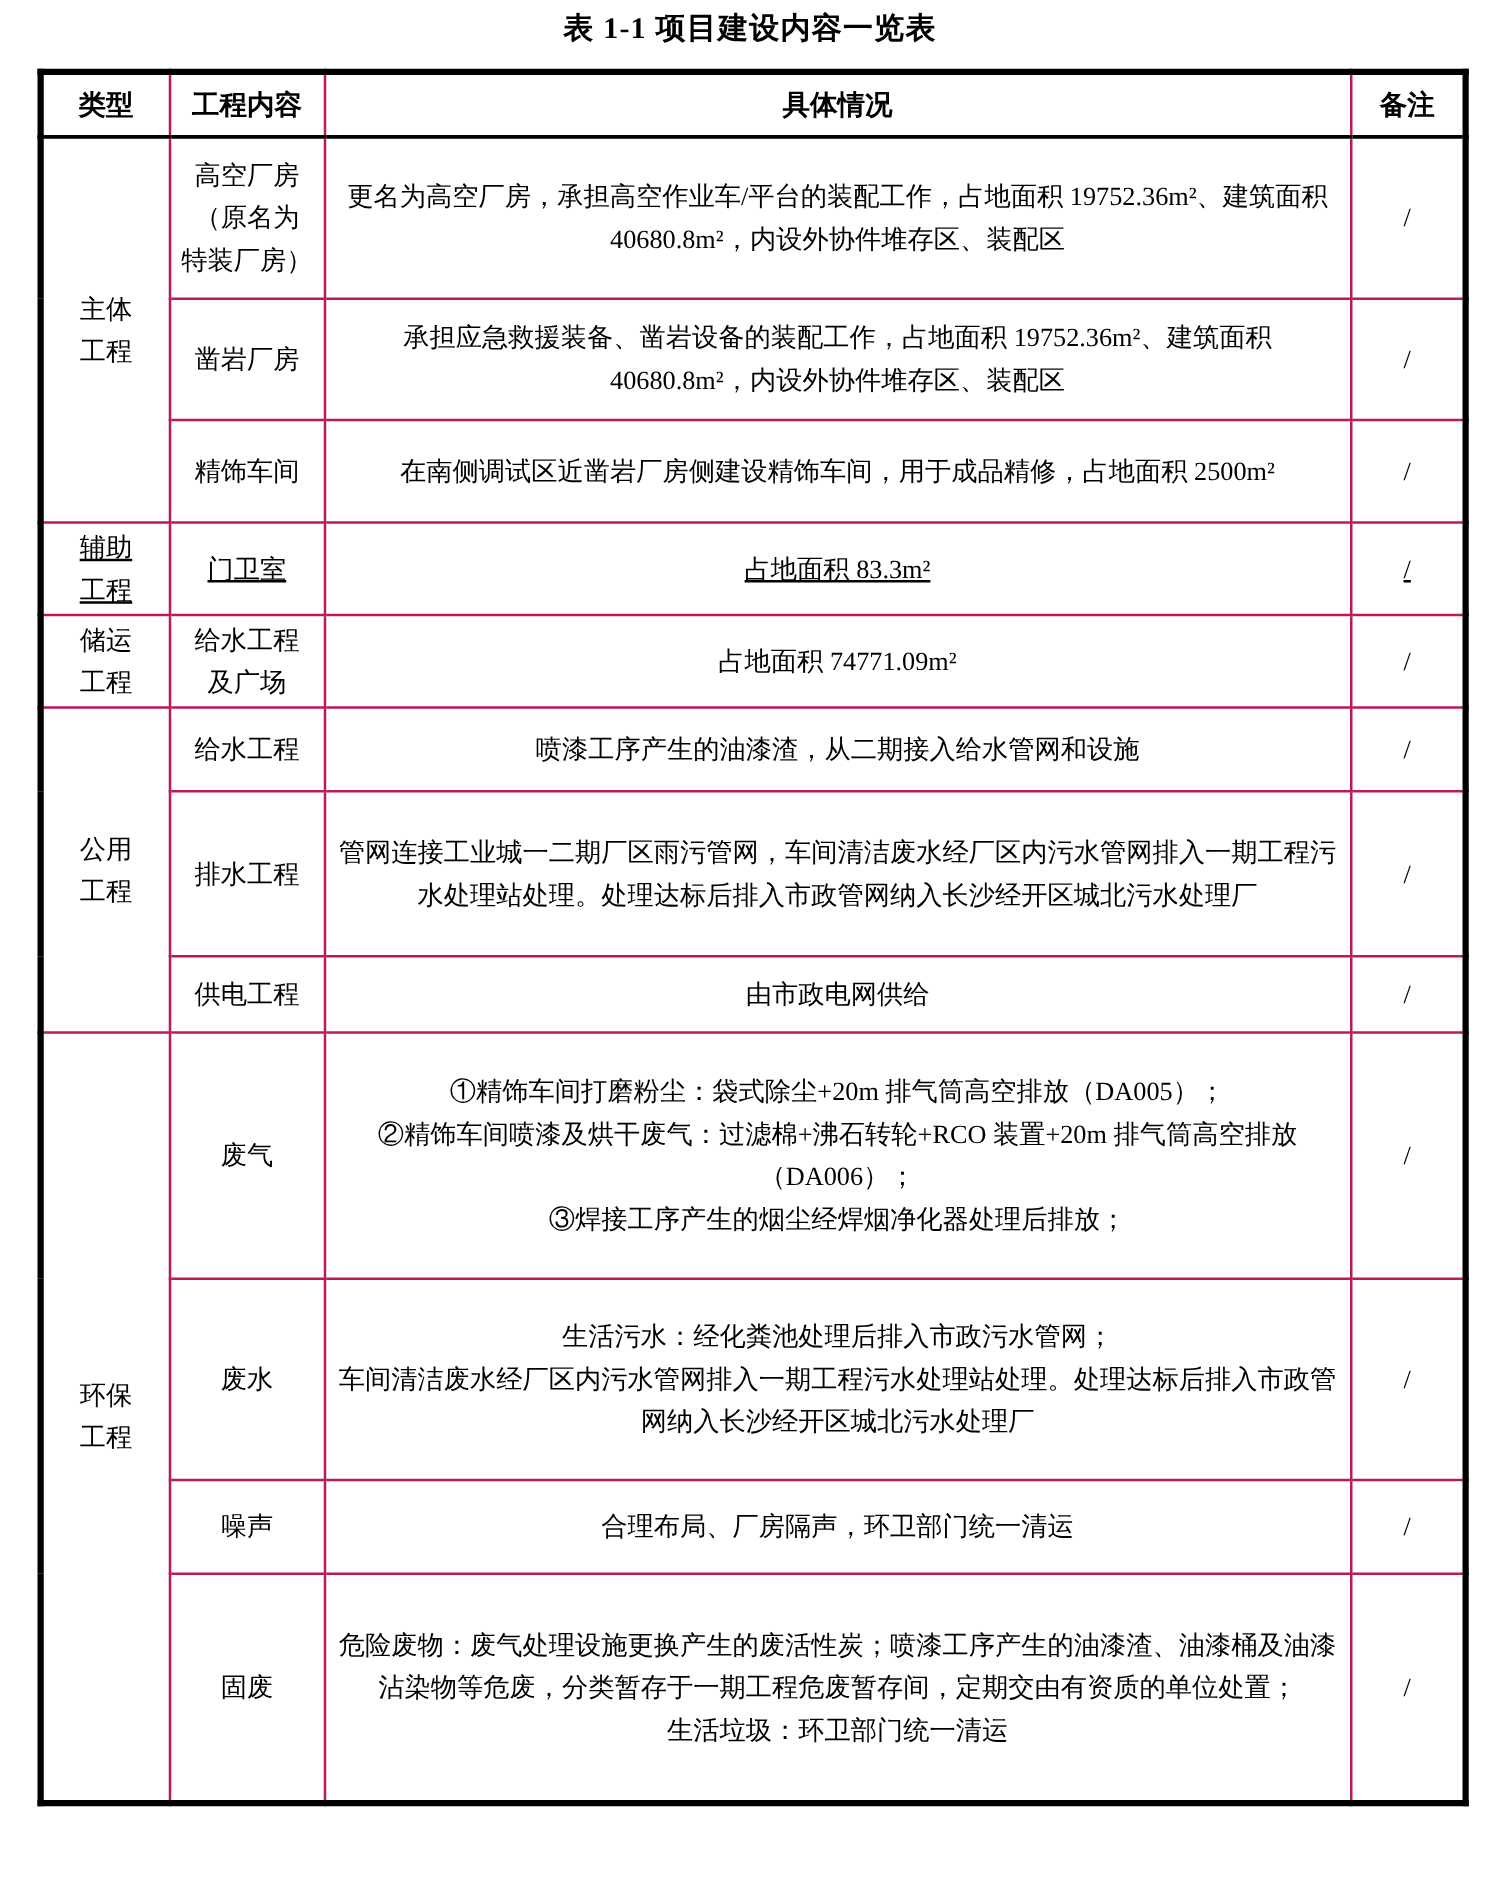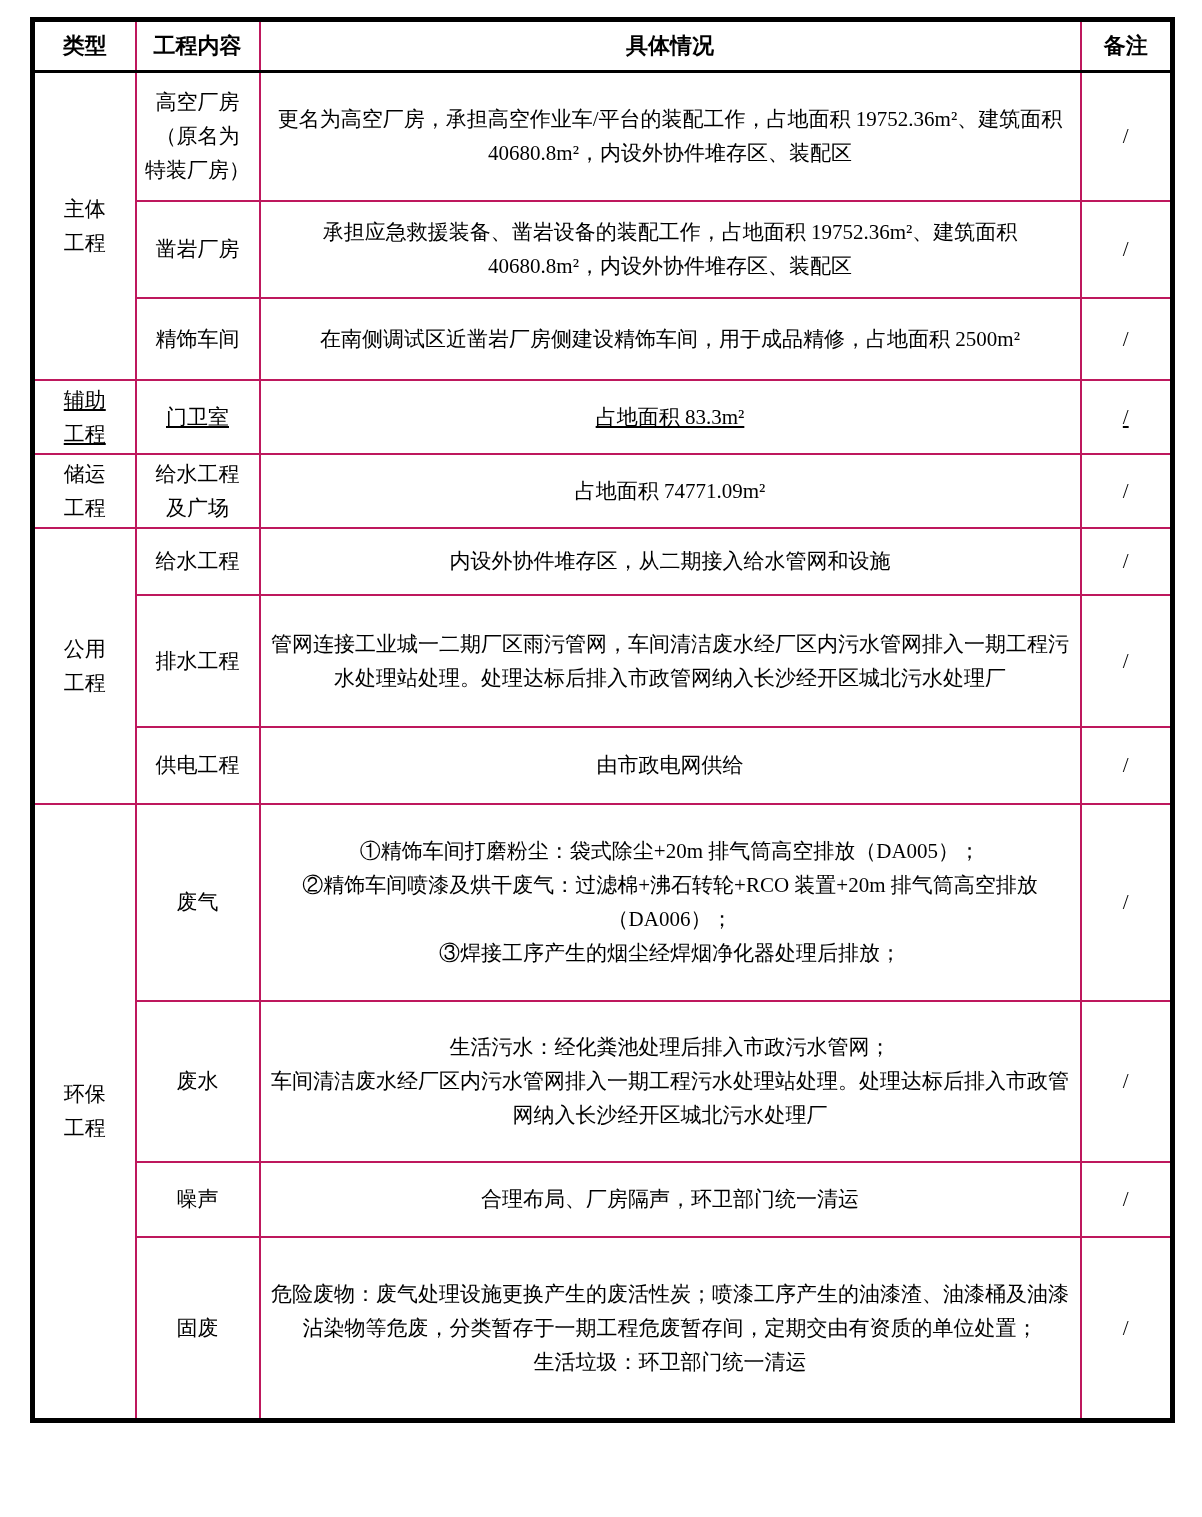--- a/index.html
+++ b/index.html
@@ -53,31 +53,32 @@
   }
   
   tr.rh  { height: 52px; }
   tr.r1  { height: 129px; }
   tr.r2  { height: 97px; }
   tr.r3  { height: 82px; }
   tr.r4  { height: 72px; text-decoration: underline; }
   tr.r5  { height: 70px; }
   tr.r6  { height: 67px; }
   tr.r7  { height: 132px; margin-top: 43px; }
-  tr.r8  { height: 77px; }
+  tr.r8  { height: 61px; }
   tr.r9  { height: 197px; }
   tr.r10 { height: 161px; }
   tr.r11 { height: 75px; }
   tr.r12 { height: 184px; }
 </style>
 </head>
 <body>
 
 <div class="page">
 
+  <div class="doc-title">表 1-1 项目建设内容一览表</div>
 
   <table class="content-table">
     <colgroup>
       <col style="width:103px">
       <col style="width:124px">
       <col style="width:821px">
       <col style="width:92px">
     </colgroup>
     <tbody>
       <tr class="rh">
@@ -121,21 +122,21 @@
         <td>给水工程
 及广场</td>
         <td class="col-detail-cell">占地面积 74771.09m²</td>
         <td>/</td>
       </tr>
 
       <tr class="r6">
         <td rowspan="3">公用
 工程</td>
         <td>给水工程</td>
-        <td class="col-detail-cell">内设外协件堆存区，从二期接入给水管网和设施</td>
+        <td class="col-detail-cell">喷漆工序产生的油漆渣，从二期接入给水管网和设施</td>
         <td>/</td>
       </tr>
       <tr class="r7">
         <td>排水工程</td>
         <td class="col-detail-cell">管网连接工业城一二期厂区雨污管网，车间清洁废水经厂区内污水管网排入一期工程污水处理站处理。处理达标后排入市政管网纳入长沙经开区城北污水处理厂</td>
         <td>/</td>
       </tr>
       <tr class="r8">
         <td>供电工程</td>
         <td class="col-detail-cell">由市政电网供给</td>

